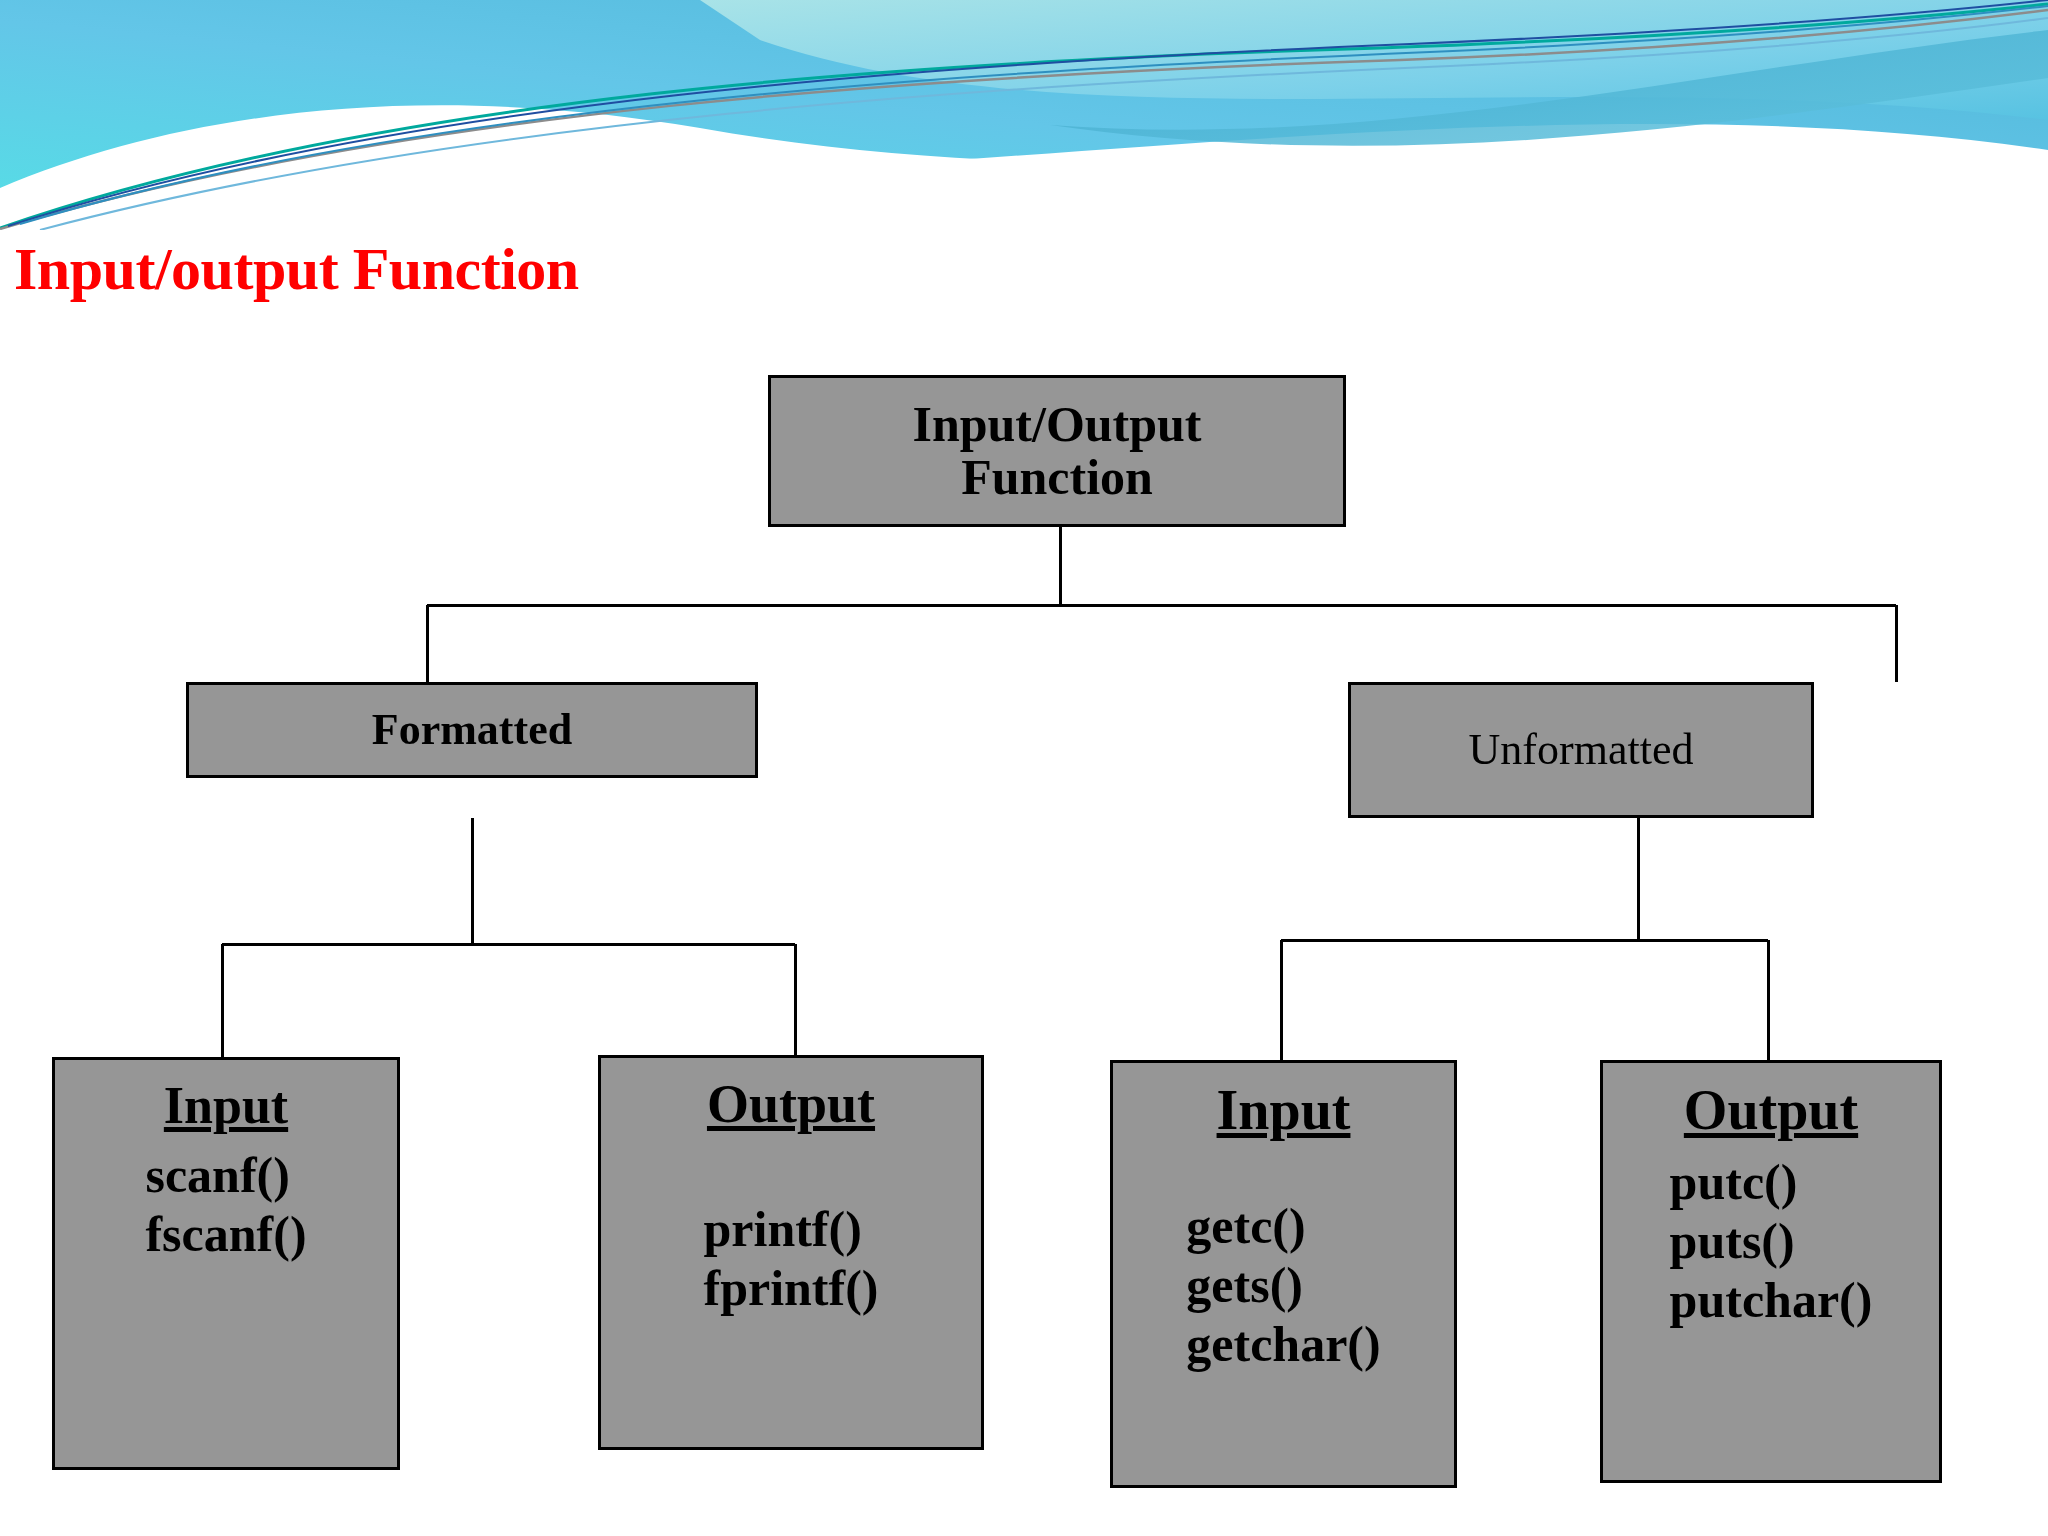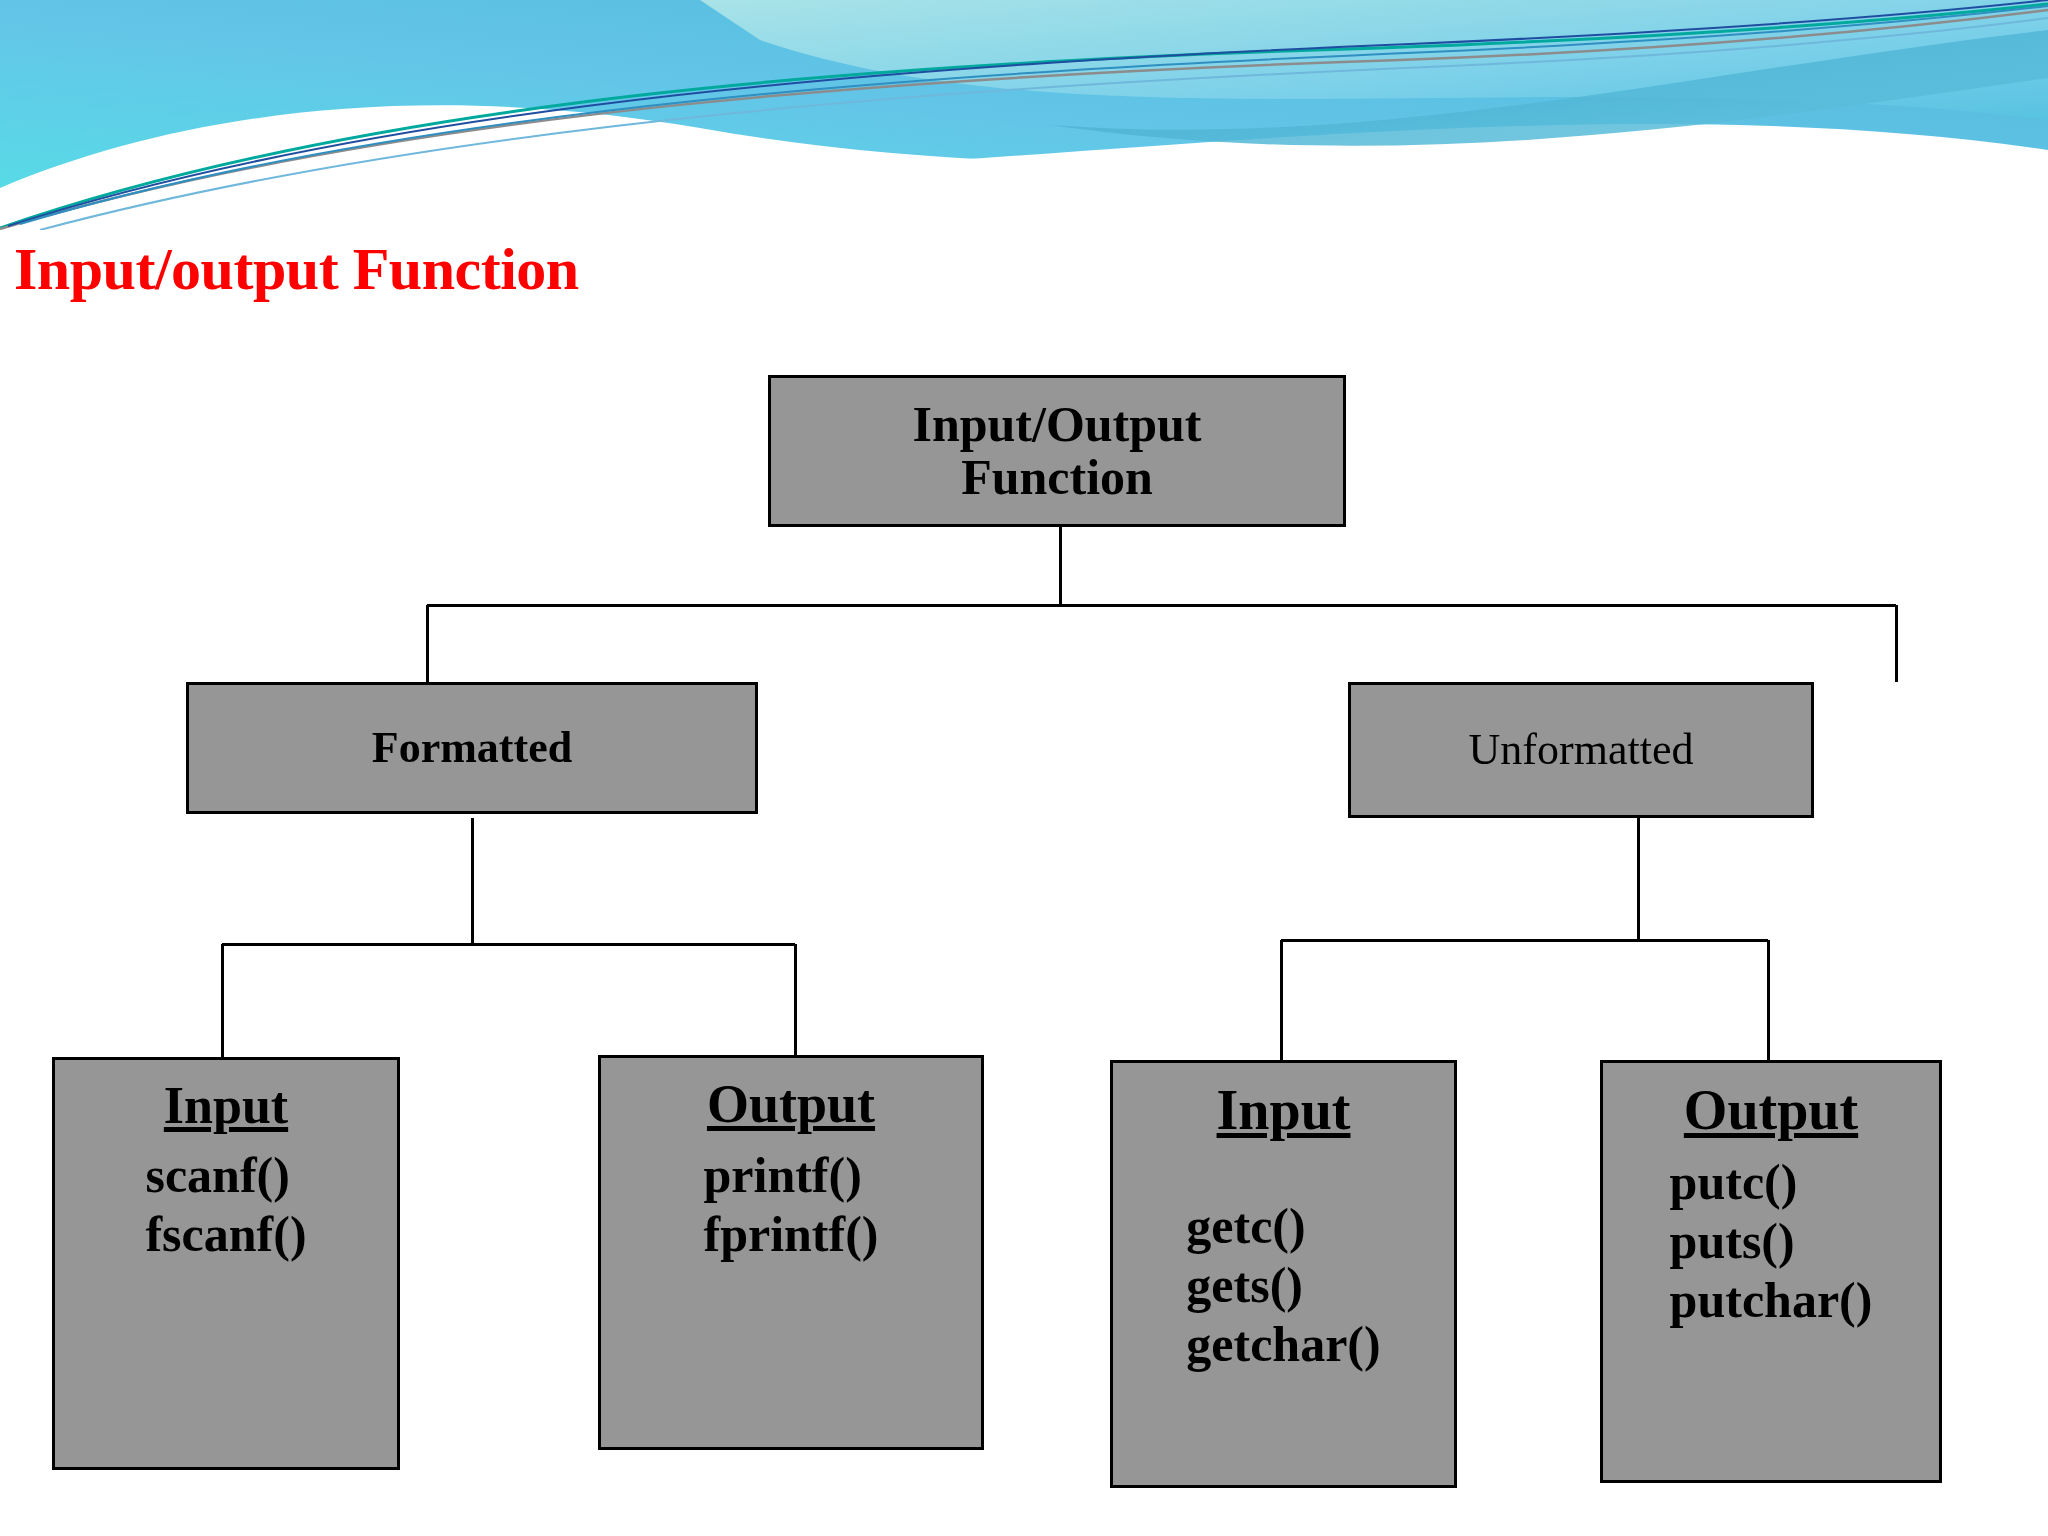--- a/index.html
+++ b/index.html
@@ -70,21 +70,21 @@
     width: 578px; height: 152px;
     justify-content: center;
     font-size: 50px;
     font-weight: bold;
     padding: 0 8px;
   }
 
   
   #node-formatted {
     left: 186px; top: 682px;
-    width: 572px; height: 132px;
+    width: 572px; height: 96px;
     justify-content: center;
     font-size: 44px;
     font-weight: bold;
     padding: 0 8px;
   }
   #node-unformatted {
     left: 1348px; top: 682px;
     width: 466px; height: 136px;
     justify-content: center;
     font-size: 44px;
@@ -111,21 +111,21 @@
     white-space: nowrap;
   }
   .leaf-fns div { line-height: 1.18; }
 
   #node-fmt-input  { left: 52px;   top: 1057px; width: 348px; height: 413px; }
   #node-fmt-output { left: 598px;  top: 1055px; width: 386px; height: 395px; }
   #node-unf-input  { left: 1110px; top: 1060px; width: 347px; height: 428px; }
   #node-unf-output { left: 1600px; top: 1060px; width: 342px; height: 423px; }
 
   #node-fmt-input  .leaf-fns { }
-  #node-fmt-output .leaf-fns { }
+  #node-fmt-output .leaf-fns { margin-top: 54px; }
   #node-unf-input  .leaf-fns { margin-top: 44px; }
   #node-unf-output .leaf-fns { }
 
   #node-fmt-input  .leaf-heading { font-size: 52px; }
   #node-fmt-output .leaf-heading { font-size: 54px; }
   #node-unf-input  .leaf-heading { font-size: 56px; }
   #node-unf-output .leaf-heading { font-size: 56px; }
 </style>
 </head>
 <body>

